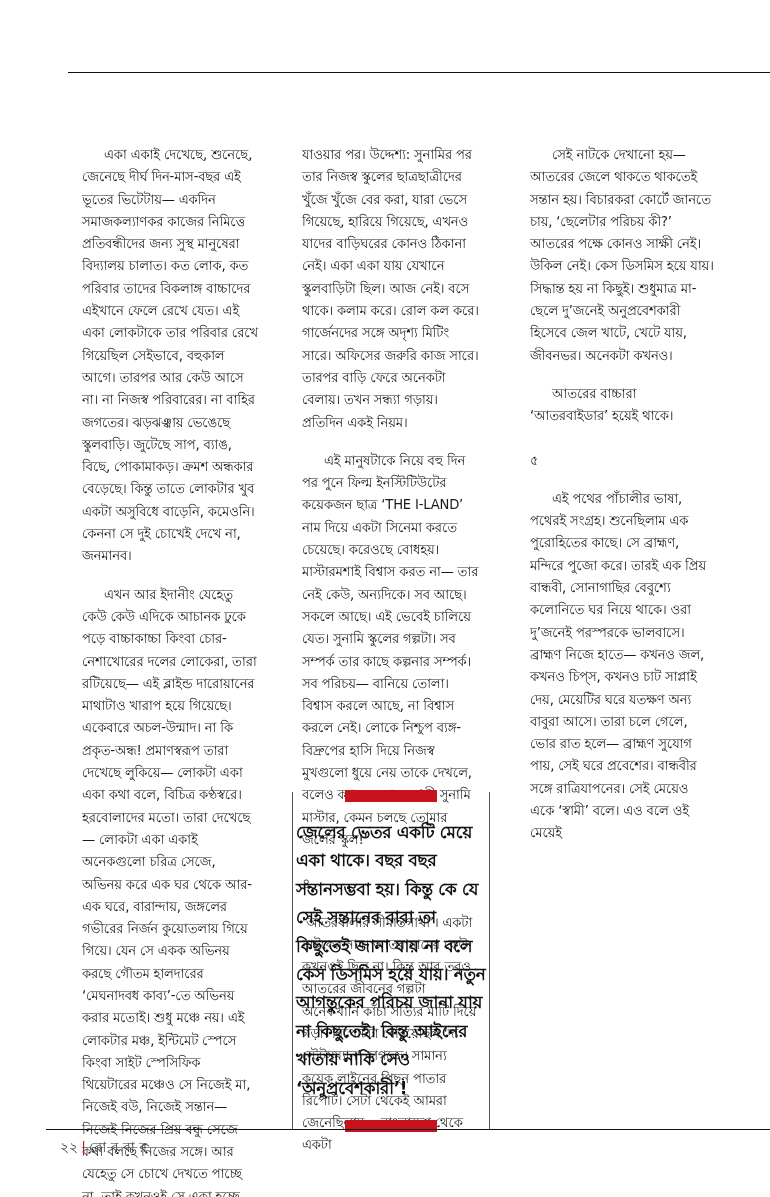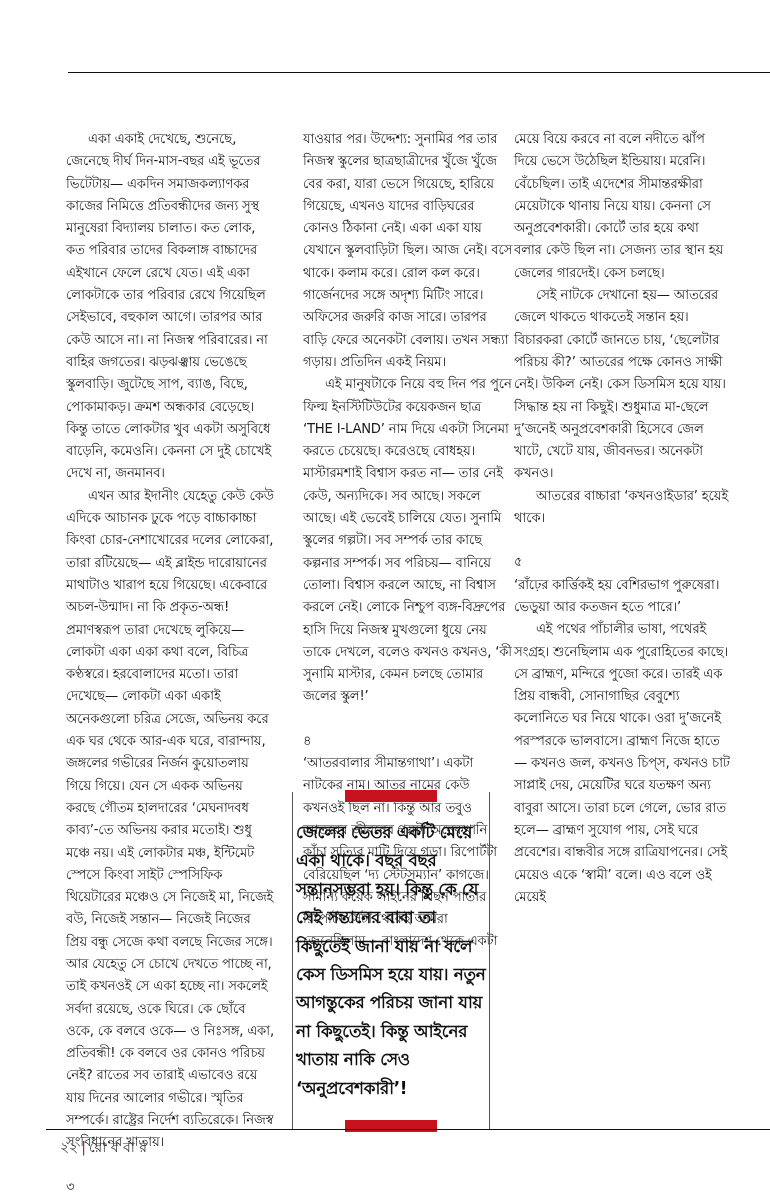--- a/index.html
+++ b/index.html
@@ -2,25 +2,25 @@
 <html><head>
 <meta charset="utf-8">
 <style>
   html, body { margin: 0; padding: 0; background: #ffffff; }
   body { width: 770px; height: 1197px; position: relative; overflow: hidden;
          font-family: "DejaVu Sans", sans-serif; color: #1a1a1a; }
   .top-rule { position: absolute; left: 68px; top: 72px; width: 702px; height: 0;
               border-top: 1.5px solid #111; }
   .col { position: absolute; top: 128px; font-size: 13.2px; line-height: 22.3px;
          letter-spacing: -0.2px; }
-  .col p { margin: 0; text-align: left; }
+  .col p { margin: 16px; text-align: left; }
   .col p.indent { text-indent: 22px; }
   .col .sec-num { margin-top: 22px; }
   #col1 { left: 66px; width: 208px; }
-  #col2 { left: 303px; width: 210px; }
+  #col2 { left: 286px; width: 210px; }
   #col3 { left: 514px; width: 216px; }
   .vline { position: absolute; top: 792px; height: 337px; width: 0; border-left: 1.2px solid #555; }
   #vline1 { left: 292px; }
   #vline2 { left: 489px; }
   .pull-quote { position: absolute; left: 296px; top: 790px; width: 190px; }
   .pull-bar { display: block; margin: 0 auto; width: 92px; height: 12px; background: #c8121e; }
   .pull-text { font-size: 16.8px; font-weight: bold; line-height: 28.4px; margin: 16px 0 18px 0;
                color: #111; letter-spacing: -0.3px; }
   .bottom-rule { position: absolute; left: 46px; top: 1129px; width: 724px; height: 0;
                  border-top: 1.5px solid #111; }
@@ -49,25 +49,23 @@
 <div class="vline" id="vline1"></div>
 <div class="vline" id="vline2"></div>
 
 <div class="pull-quote">
   <span class="pull-bar"></span>
   <div class="pull-text">জেলের ভেতর একটি মেয়ে একা থাকে। বছর বছর সন্তানসম্ভবা হয়। কিন্তু কে যে সেই সন্তানের বাবা তা কিছুতেই জানা যায় না বলে কেস ডিসমিস হয়ে যায়। নতুন আগন্তুকের পরিচয় জানা যায় না কিছুতেই। কিন্তু আইনের খাতায় নাকি সেও ‘অনুপ্রবেশকারী’!</div>
   <span class="pull-bar"></span>
 </div>
 
 <div class="col" id="col3">
-  <p>মেয়ে বিয়ে করবে না বলে নদীতে ঝাঁপ দিয়ে ভেসে উঠেছিল ইন্ডিয়ায়। মরেনি। বেঁচেছিল। তাই এদেশের সীমান্তরক্ষীরা মেয়েটাকে থানায় নিয়ে যায়। কেননা সে অনুপ্রবেশকারী। কোর্টে তার হয়ে কথা বলার কেউ ছিল না। সেজন্য তার স্থান হয় জেলের গারদেই। কেস চলছে।</p>
   <p class="indent">সেই নাটকে দেখানো হয়— আতরের জেলে থাকতে থাকতেই সন্তান হয়। বিচারকরা কোর্টে জানতে চায়, ‘ছেলেটার পরিচয় কী?’ আতরের পক্ষে কোনও সাক্ষী নেই। উকিল নেই। কেস ডিসমিস হয়ে যায়। সিদ্ধান্ত হয় না কিছুই। শুধুমাত্র মা-ছেলে দু’জনেই অনুপ্রবেশকারী হিসেবে জেল খাটে, খেটে যায়, জীবনভর। অনেকটা কখনও।</p>
-  <p class="indent">আতরের বাচ্চারা ‘কখনওাইডার’ হয়েই থাকে।</p>
+  <p class="indent">আতরের বাচ্চারা ‘আতরবাইডার’ হয়েই থাকে।</p>
   <p class="sec-num">৫</p>
-  <p>‘রাঁঢ়ের কার্ত্তিকই হয় বেশিরভাগ পুরুষেরা। ভেড়ুয়া আর কতজন হতে পারে।’</p>
   <p class="indent">এই পথের পাঁচালীর ভাষা, পথেরই সংগ্রহ। শুনেছিলাম এক পুরোহিতের কাছে। সে ব্রাহ্মণ, মন্দিরে পুজো করে। তারই এক প্রিয় বান্ধবী, সোনাগাছির বেবুশ্যে কলোনিতে ঘর নিয়ে থাকে। ওরা দু’জনেই পরস্পরকে ভালবাসে। ব্রাহ্মণ নিজে হাতে— কখনও জল, কখনও চিপ্‌স, কখনও চাট সাপ্লাই দেয়, মেয়েটির ঘরে যতক্ষণ অন্য বাবুরা আসে। তারা চলে গেলে, ভোর রাত হলে— ব্রাহ্মণ সুযোগ পায়, সেই ঘরে প্রবেশের। বান্ধবীর সঙ্গে রাত্রিযাপনের। সেই মেয়েও একে ‘স্বামী’ বলে। এও বলে ওই মেয়েই</p>
 </div>
 
 <div class="bottom-rule"></div>
 
 <div class="folio">
   <span>২২</span><span class="sep">|</span><span>রো ব বা র</span>
 </div>
 
 </body></html>

